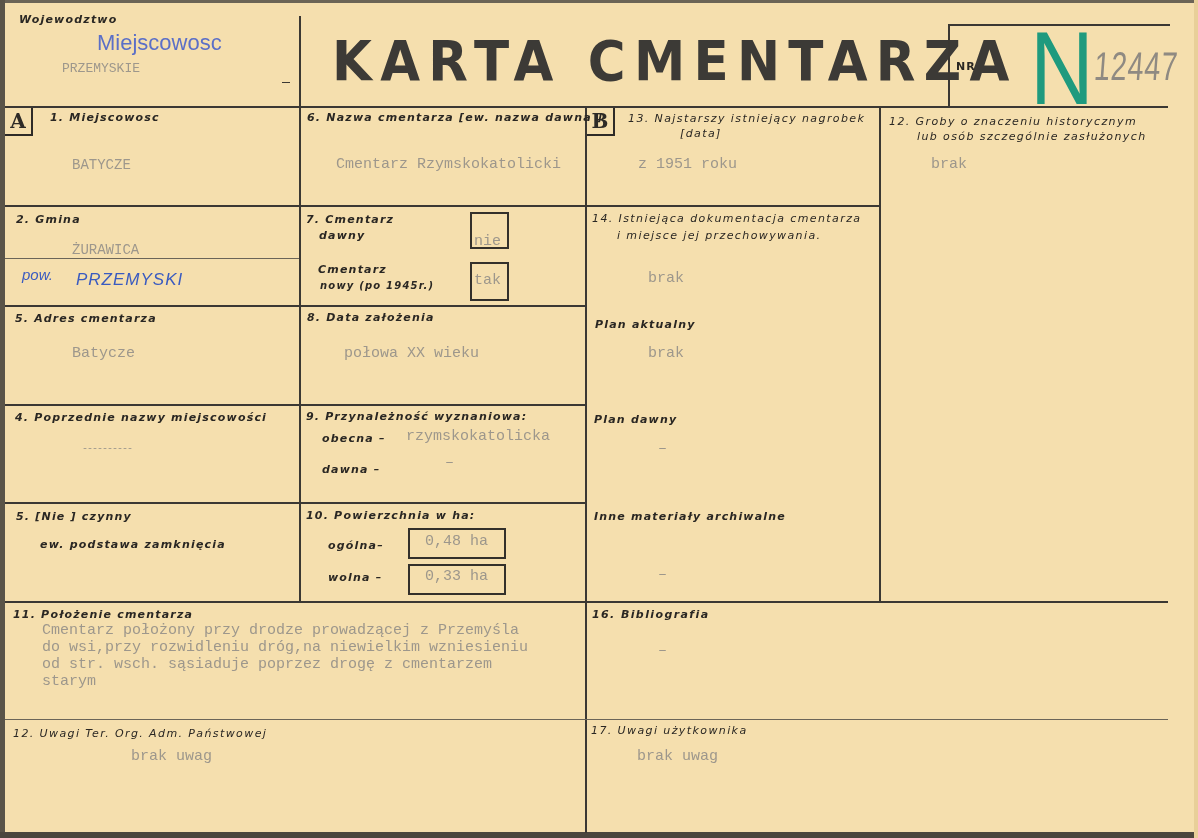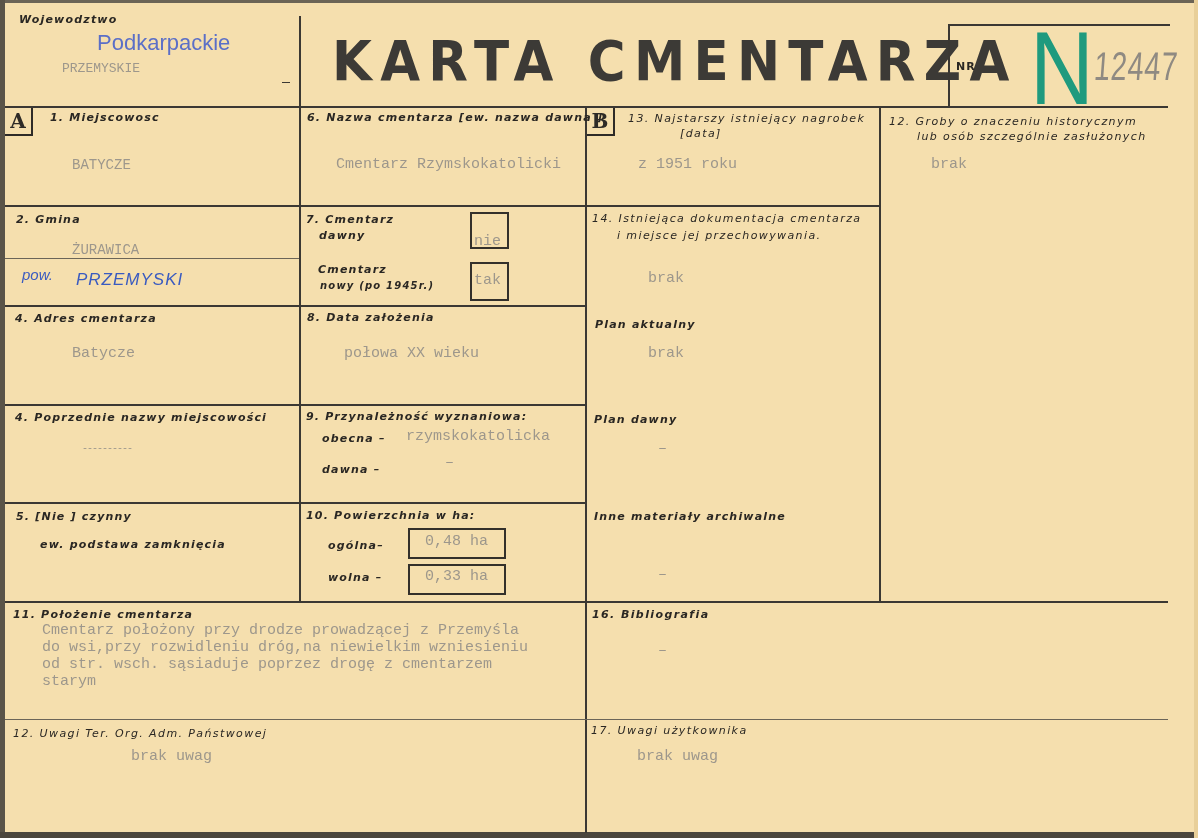--- a/index.html
+++ b/index.html
@@ -60,21 +60,21 @@
 </head>
 <body>
 
 <div class="card">
   <div class="edge-top"></div>
   <div class="edge-left"></div>
   <div class="edge-bottom"></div>
   <div class="edge-right"></div>
 
   <div class="lbl" style="left:19px;top:12px;">Wojewodztwo</div>
-  <div class="stamp-text" style="left:97px;top:30px;">Podkarpackie</div>
+  <div class="stamp-text" style="left:97px;top:30px;">Miejscowosc</div>
   <div class="typed" style="left:62px;top:61px;font-size:13px;">PRZEMYSKIE</div>
   <div class="hl" style="left:282px;top:82px;width:8px;height:1px;"></div>
 
   <div class="vl" style="left:299px;top:16px;height:90px;"></div>
   <div class="title">KARTA CMENTARZA</div>
 
   <div class="nr-box"></div>
   <div class="lbl" style="left:956px;top:59px;font-style:normal;font-size:11px;letter-spacing:1px;">NR</div>
   <div class="big-n">N</div>
   <div class="nr-num">12447</div>
@@ -95,21 +95,21 @@
   <div class="sect-box" style="left:5px;top:108px;">A</div>
 
   <div class="lbl" style="left:50px;top:110px;">1. Miejscowosc</div>
   <div class="typed" style="left:72px;top:157px;font-size:14px;">BATYCZE</div>
 
   <div class="lbl" style="left:16px;top:212px;">2. Gmina</div>
   <div class="typed" style="left:72px;top:242px;font-size:14px;">ŻURAWICA</div>
   <div class="handwritten" style="left:22px;top:266px;font-size:15px;">pow.</div>
   <div class="handwritten" style="left:76px;top:270px;font-size:17px;letter-spacing:1px;">PRZEMYSKI</div>
 
-  <div class="lbl" style="left:15px;top:311px;">4. Adres   cmentarza</div>
+  <div class="lbl" style="left:15px;top:311px;">5. Adres   cmentarza</div>
   <div class="typed" style="left:72px;top:346px;">Batycze</div>
 
   <div class="lbl" style="left:15px;top:410px;">4. Poprzednie  nazwy  miejscowości</div>
   <div class="typed" style="left:82px;top:441px;font-size:10px;letter-spacing:-1px;">----------</div>
 
   <div class="lbl" style="left:16px;top:509px;">5.  [Nie ] czynny</div>
   <div class="lbl" style="left:40px;top:537px;">ew. podstawa  zamknięcia</div>
 
   <div class="lbl" style="left:307px;top:110px;">6. Nazwa  cmentarza  [ew. nazwa dawna ]</div>
   <div class="typed" style="left:336px;top:157px;">Cmentarz Rzymskokatolicki</div>

